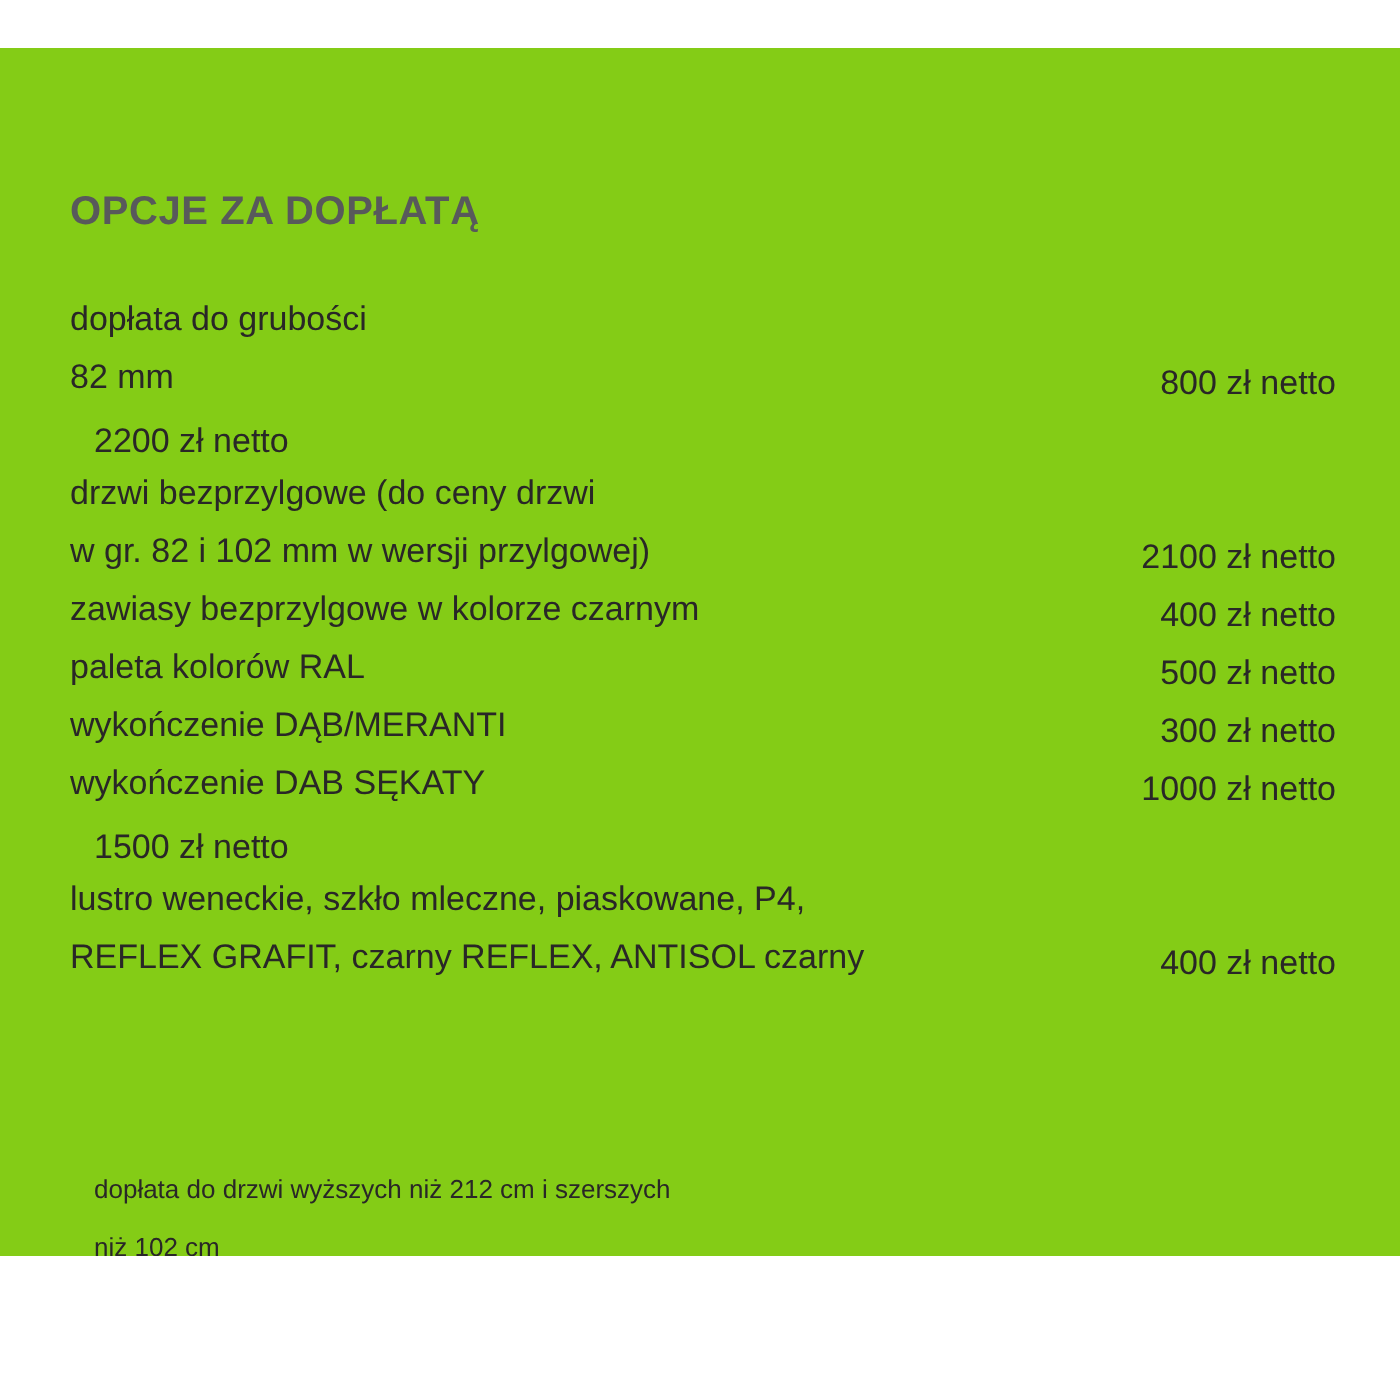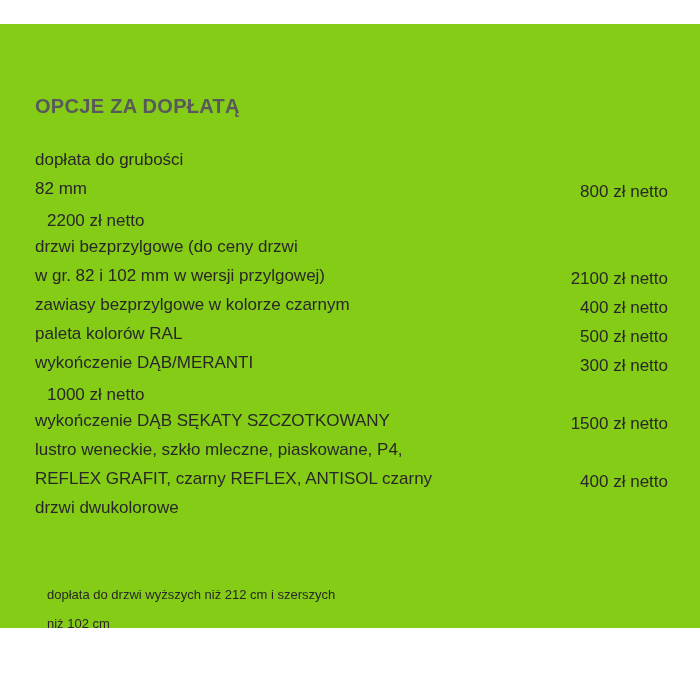--- a/index.html
+++ b/index.html
@@ -101,36 +101,35 @@
     </div>
     <div class="row">
       <span class="label">paleta kolorów RAL</span>
       <span class="price">500 zł netto</span>
     </div>
     <div class="row">
       <span class="label">wykończenie DĄB/MERANTI</span>
       <span class="price">300 zł netto</span>
     </div>
     <div class="row">
+      <span class="label">wykończenie DAB SĘKATY</span>
       <span class="price">1000 zł netto</span>
     </div>
     <div class="row">
-      <span class="label">wykończenie DĄB SĘKATY SZCZOTKOWANY</span>
       <span class="price">1500 zł netto</span>
     </div>
     <div class="row">
       <span class="label">lustro weneckie, szkło mleczne, piaskowane, P4,</span>
       <span class="price"></span>
     </div>
     <div class="row">
       <span class="label">REFLEX GRAFIT, czarny REFLEX, ANTISOL czarny</span>
       <span class="price">400 zł netto</span>
     </div>
     <div class="row">
-      <span class="label">drzwi dwukolorowe</span>
     </div>
   </div>
 
   <div class="footer">
     <div>dopłata do drzwi wyższych niż 212 cm i szerszych</div>
     <div>niż 102 cm</div>
   </div>
 
 </div>
 

